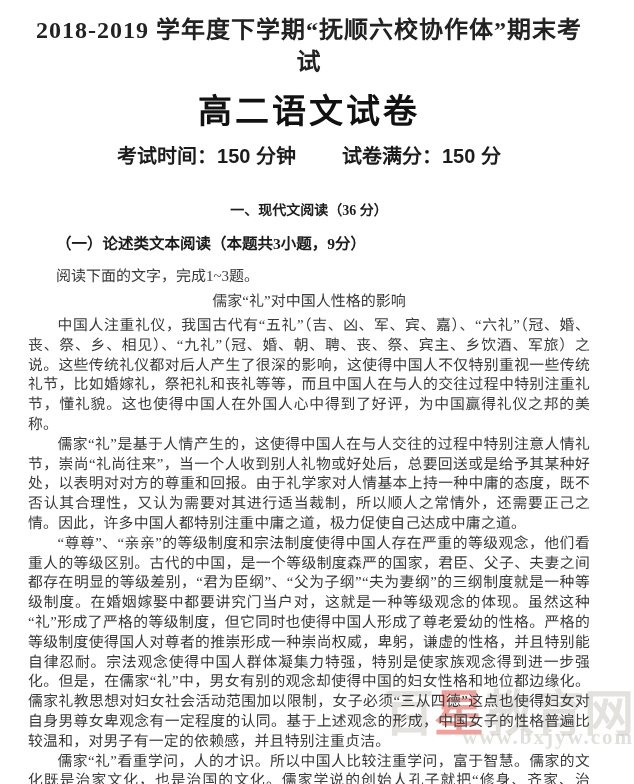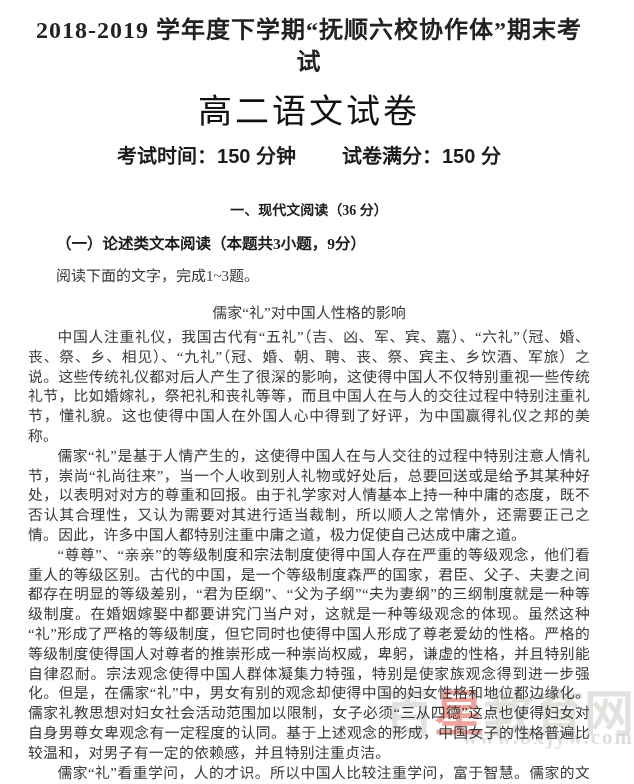--- a/index.html
+++ b/index.html
@@ -27,21 +27,21 @@
     font-size: 24px;
     font-weight: bold;
     text-align: center;
     letter-spacing: 1px;
     line-height: 32px;
     color: #222;
   }
   .paper-title {
     font-family: "Liberation Sans", "DejaVu Sans", sans-serif;
     font-size: 34px;
-    font-weight: 400;
+    font-weight: 700;
     text-align: center;
     letter-spacing: 3px;
     line-height: 42px;
     margin-top: 12px;
     color: #111;
   }
   .meta-line {
     display: flex;
     justify-content: center;
     gap: 46px;
@@ -65,21 +65,21 @@
     font-weight: bold;
     color: #1c1c1c;
   }
   .instruction {
     margin-top: 11px;
     margin-left: 28px;
     font-size: 15px;
     color: #3a3a3a;
   }
   .essay-title {
-    margin-top: 16px;
+    margin-top: 4px;
     text-align: center;
     font-size: 15px;
     color: #3a3a3a;
   }
   .body-para {
     margin: 6px 0 0 0;
     font-size: 14.8px;
     line-height: 19.8px;
     text-align: justify;
     text-indent: 2em;

